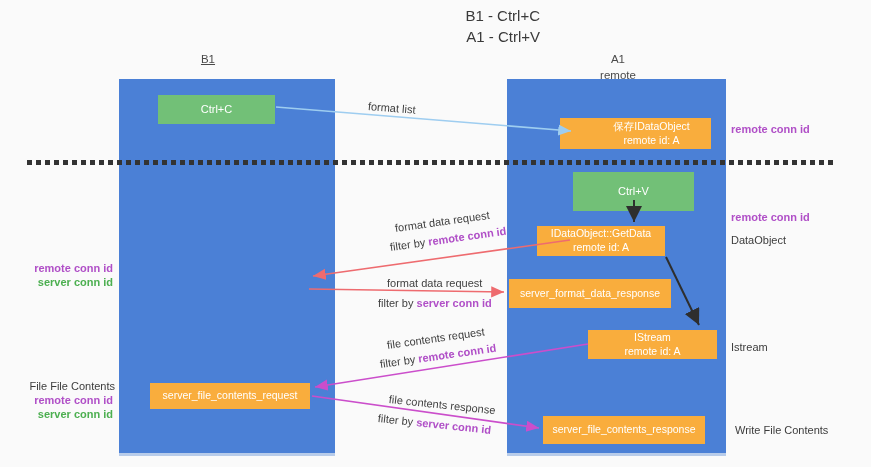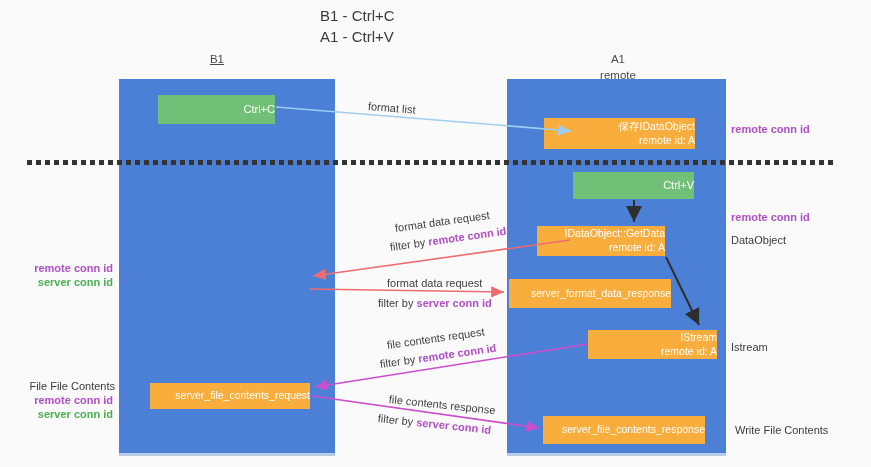--- a/index.html
+++ b/index.html
@@ -1,42 +1,42 @@
 <!DOCTYPE html>
 <html><head>
 <meta charset="utf-8">
 <style>
   html,body{margin:0;padding:0;}
   body{font-family:"Liberation Sans", sans-serif; background:#fafafa;}
   #stage{position:relative; width:871px; height:467px; background:#fafafa; overflow:hidden;}
 
-  .title{position:absolute; left:320px; top:6px; width:220px; text-align:left;
+  .title{position:absolute; left:320px; top:6px; width:220px; text-align:right;
          font-size:15px; color:#3a3a3a; line-height:1.38;}
 
   .hdr{position:absolute; text-align:center; font-size:11.5px; color:#4a4a4a; line-height:1.4;}
-  .hdr.left{left:157px; top:51px; width:120px;text-decoration:underline;}
+  .hdr.left{left:148px; top:51px; width:120px;text-decoration:underline;}
   .hdr.right{left:558px; top:51px; width:120px;}
 
   .col{position:absolute; top:79px; height:374px; background:#4b80d6; z-index:1;
        box-shadow:0 3px 0 rgba(130,165,220,.55);}
   .col.colL{left:119px; width:216px;}
   .col.colR{left:507px; width:219px;}
 
   .dash{position:absolute; left:27px; top:160px; width:806px; height:5px; z-index:3;
         background:repeating-linear-gradient(90deg,#333 0 5px,transparent 5px 9px);}
 
-  .node{position:absolute; display:flex; flex-direction:column; align-items:flex-end;
+  .node{position:absolute; display:flex; flex-direction:column; align-items:center;
         justify-content:center; color:#fff; text-align:center; line-height:1.3;
         font-size:10.5px; white-space:nowrap; z-index:4;}
   .green{background:#72c077;}
   .orange{background:#f9ad3d;}
 
   #n-ctrlc  {left:158px; top:95px;  width:117px; height:29px; font-size:11px;}
-  #n-save   {left:544px; top:118px; width:119px; height:31px;padding-left:32px;}
-  #n-ctrlv  {left:573px; top:172px; width:121px; height:27px; font-size:11px;}
+  #n-save   {left:560px; top:118px; width:119px; height:31px;padding-left:32px;}
+  #n-ctrlv  {left:573px; top:172px; width:121px; height:39px; font-size:11px;}
   #n-getdata{left:537px; top:226px; width:128px; height:30px;}
   #n-sfdreq {left:152px; top:267px; width:156px; height:27px;}
   #n-sfdresp{left:509px; top:279px; width:162px; height:29px;}
   #n-istream{left:588px; top:330px; width:129px; height:29px;}
   #n-sfcreq {left:150px; top:383px; width:160px; height:26px;}
   #n-sfcresp{left:543px; top:416px; width:162px; height:28px;}
 
   .side{position:absolute; font-size:11px; color:#3c3c3c; white-space:nowrap; z-index:2;}
   .purple{color:#b04fc7; font-weight:bold;}
   .greenlbl{color:#4caf50; font-weight:bold;}

